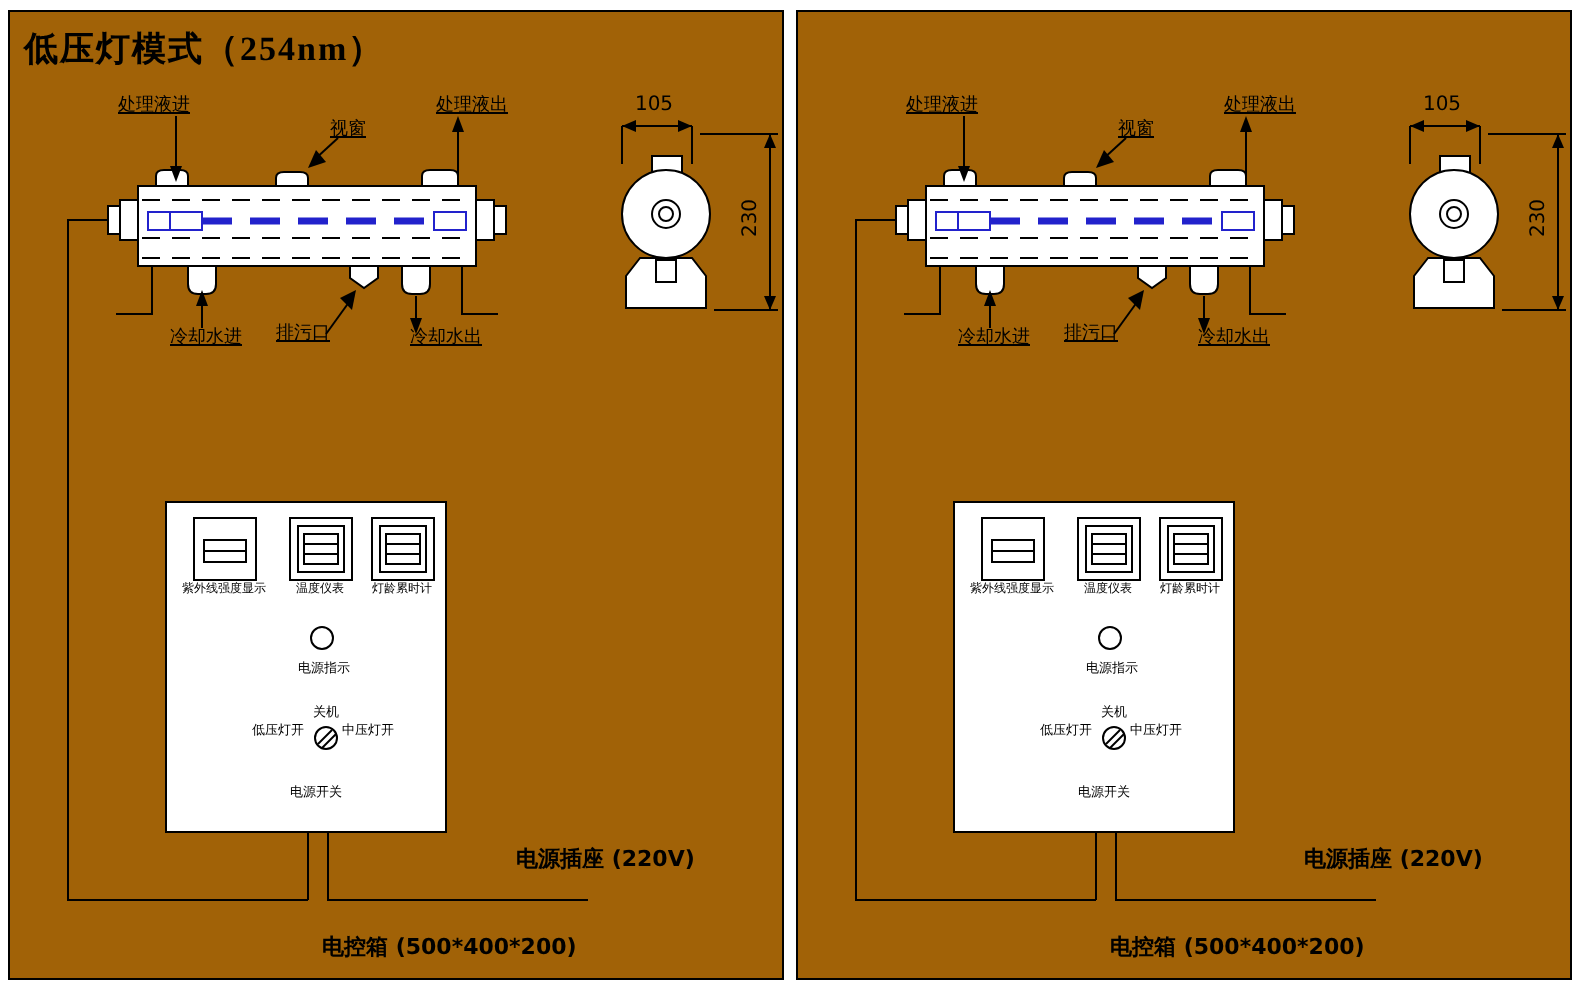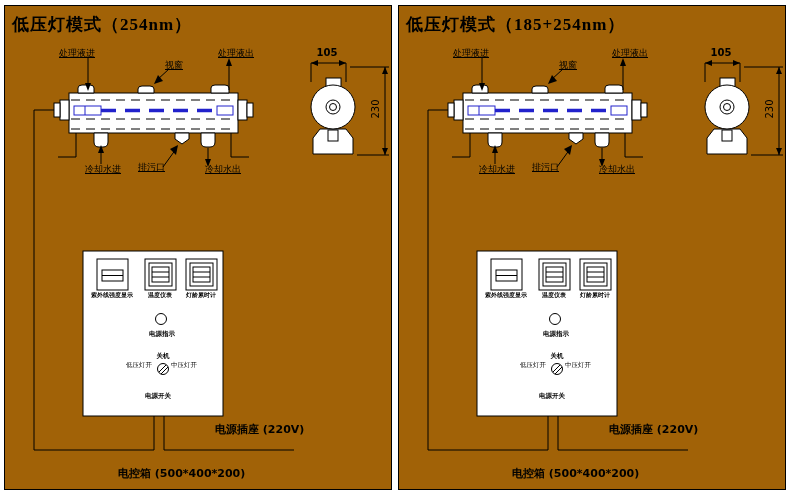--- a/index.html
+++ b/index.html
@@ -7,22 +7,22 @@
   .panel{position:absolute;top:5px;width:386px;height:483px;border:1px solid #000;background:#a16207;}
   #panel-254{left:4px;}
   #panel-185{left:398px;}
   .panel>svg{position:absolute;left:0;top:0;}
   .lbl{position:absolute;white-space:nowrap;line-height:1;color:#000;}
   .title{position:absolute;left:7px;top:7px;font:bold 17px "Liberation Serif","DejaVu Serif",serif;letter-spacing:1px;white-space:nowrap;}
   .f9{font-size:9px;text-decoration:underline;}
   .f10{font-size:10px;}
   .f6{font-size:6px;}
   .f7{font-size:6.5px;}
-  .f11{font-size:11px;font-weight:bold;}
-  .ctr{transform:translateX(-50%);font-weight:bold;}
+  .f11{font-size:11px;font-weight:bold;margin-left:43px;}
+  .ctr{transform:translateX(-50%);}
   .rgt{transform:translateX(-100%);}
   .rot{transform:translate(-50%,-50%) rotate(-90deg);}
   .und{}
   svg line,svg polyline,svg rect,svg path,svg circle{stroke:#000;stroke-width:1;fill:none;}
   svg .wh{fill:#fff;}
   svg .hd{fill:#000;stroke:none;}
   svg .dsh{stroke-dasharray:9,6;}
 </style>
 </head>
 <body>
@@ -128,21 +128,20 @@
   <div class="lbl f7 ctr" style="left:157px;top:325px">电源指示</div>
   <div class="lbl f7 ctr" style="left:158px;top:347px">关机</div>
   <div class="lbl f7 rgt" style="left:147px;top:356px">低压灯开</div>
   <div class="lbl f7" style="left:166px;top:356px">中压灯开</div>
   <div class="lbl f7 ctr" style="left:153px;top:387px">电源开关</div>
   <div class="lbl f11" style="left:210px;top:418px">电源插座 (220V)</div>
   <div class="lbl f11" style="left:113px;top:462px">电控箱 (500*400*200)</div>
 </div>
 
 <div class="panel" id="panel-185">
-  <div class="title">低压灯模式（185+254nm）</div>
 
   <svg width="386" height="483" viewBox="0 0 386 483">
     <g>
       <polyline points="49,104 29,104 29,444 149,444"></polyline>
       <line x1="149" y1="410" x2="149" y2="444"></line>
       <polyline points="159,410 159,444 289,444"></polyline>
     </g>
     <g>
       <rect class="wh" x="64" y="87" width="169" height="40"></rect>
       <line class="dsh" x1="66" y1="94" x2="231" y2="94"></line>

